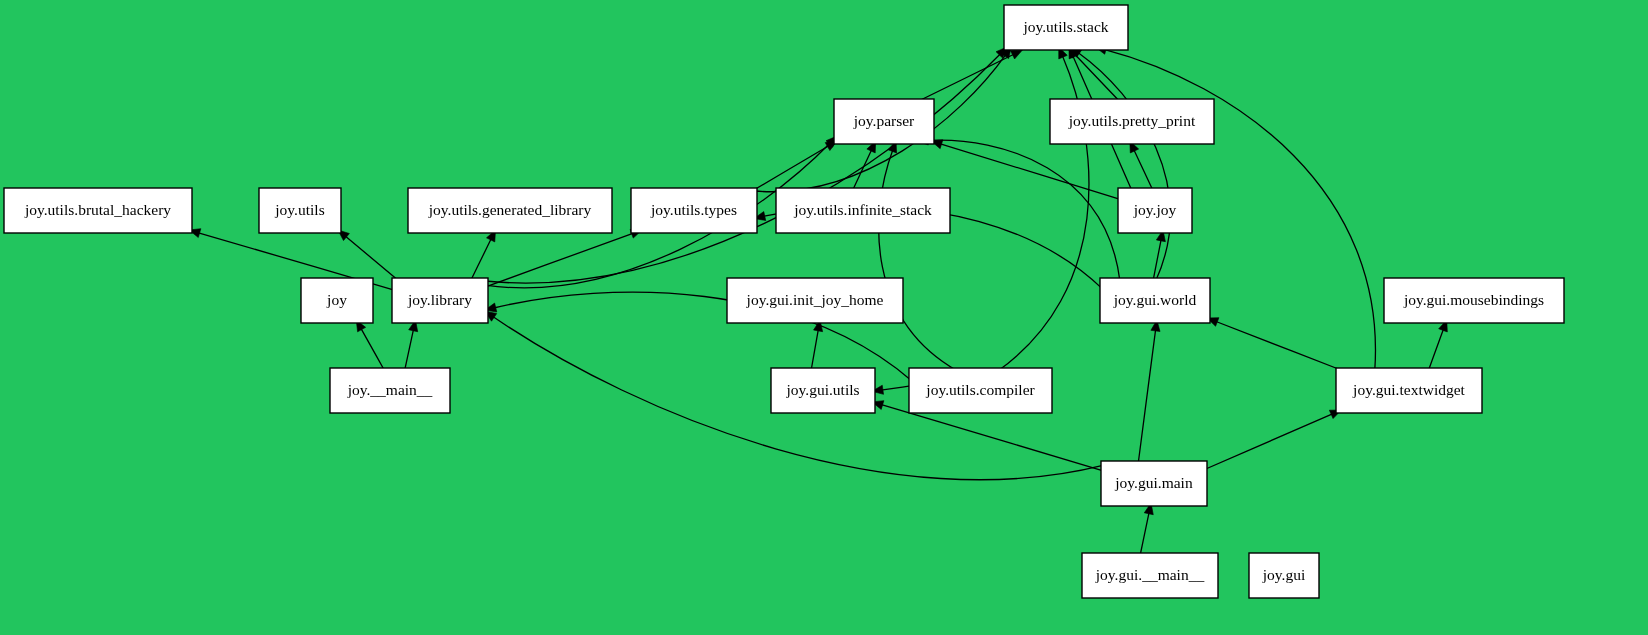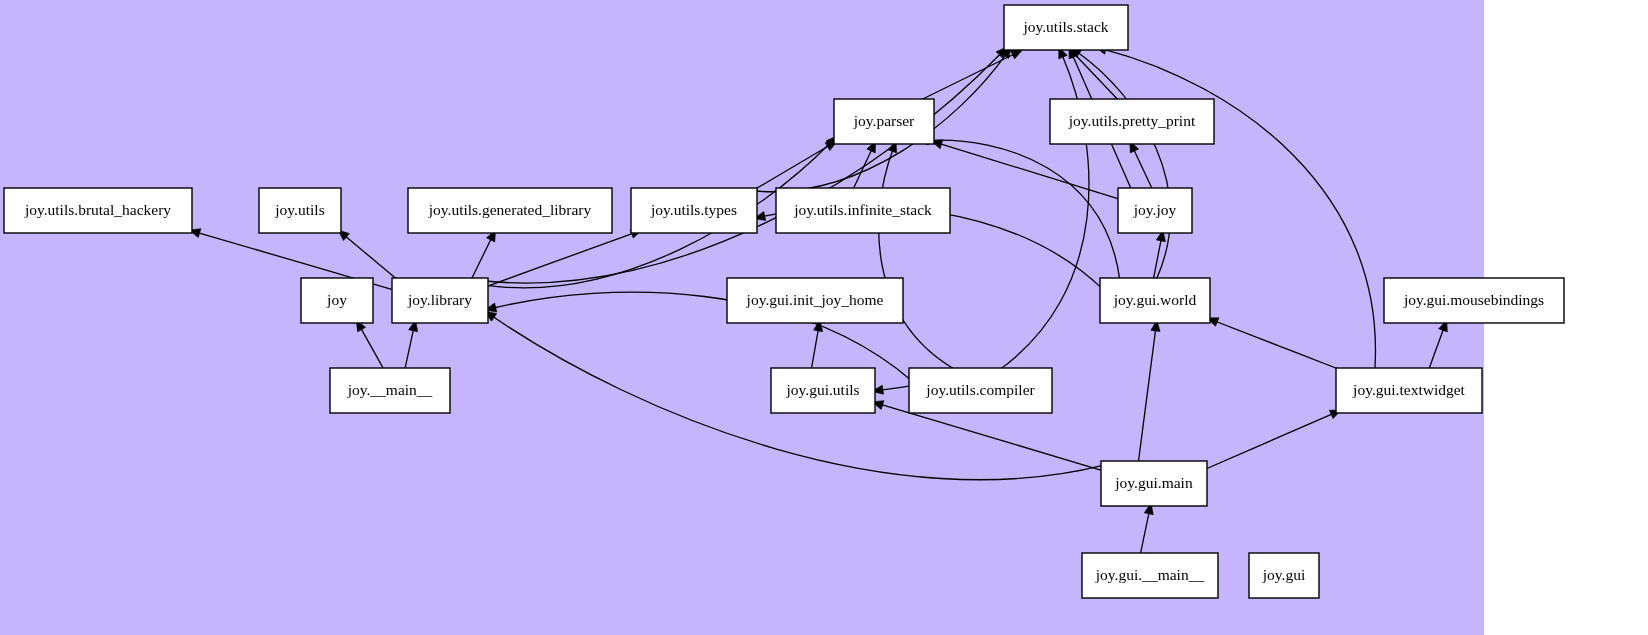--- a/index.html
+++ b/index.html
@@ -8,23 +8,23 @@
     background: #ffffff;
   }
   body {
     width: 1648px;
     height: 635px;
     overflow: hidden;
     font-family: "Liberation Serif", "DejaVu Serif", serif;
   }
   #graph-root {
     position: relative;
-    width: 1484px;
+    width: 1648px;
     height: 635px;
-    background: #c4b5fd;
+    background: #22c55e;
   }
   svg.graph-canvas {
     position: absolute;
     top: 0;
     left: 0;
     width: 1648px;
     height: 635px;
     display: block;
   }
   .node-box {

